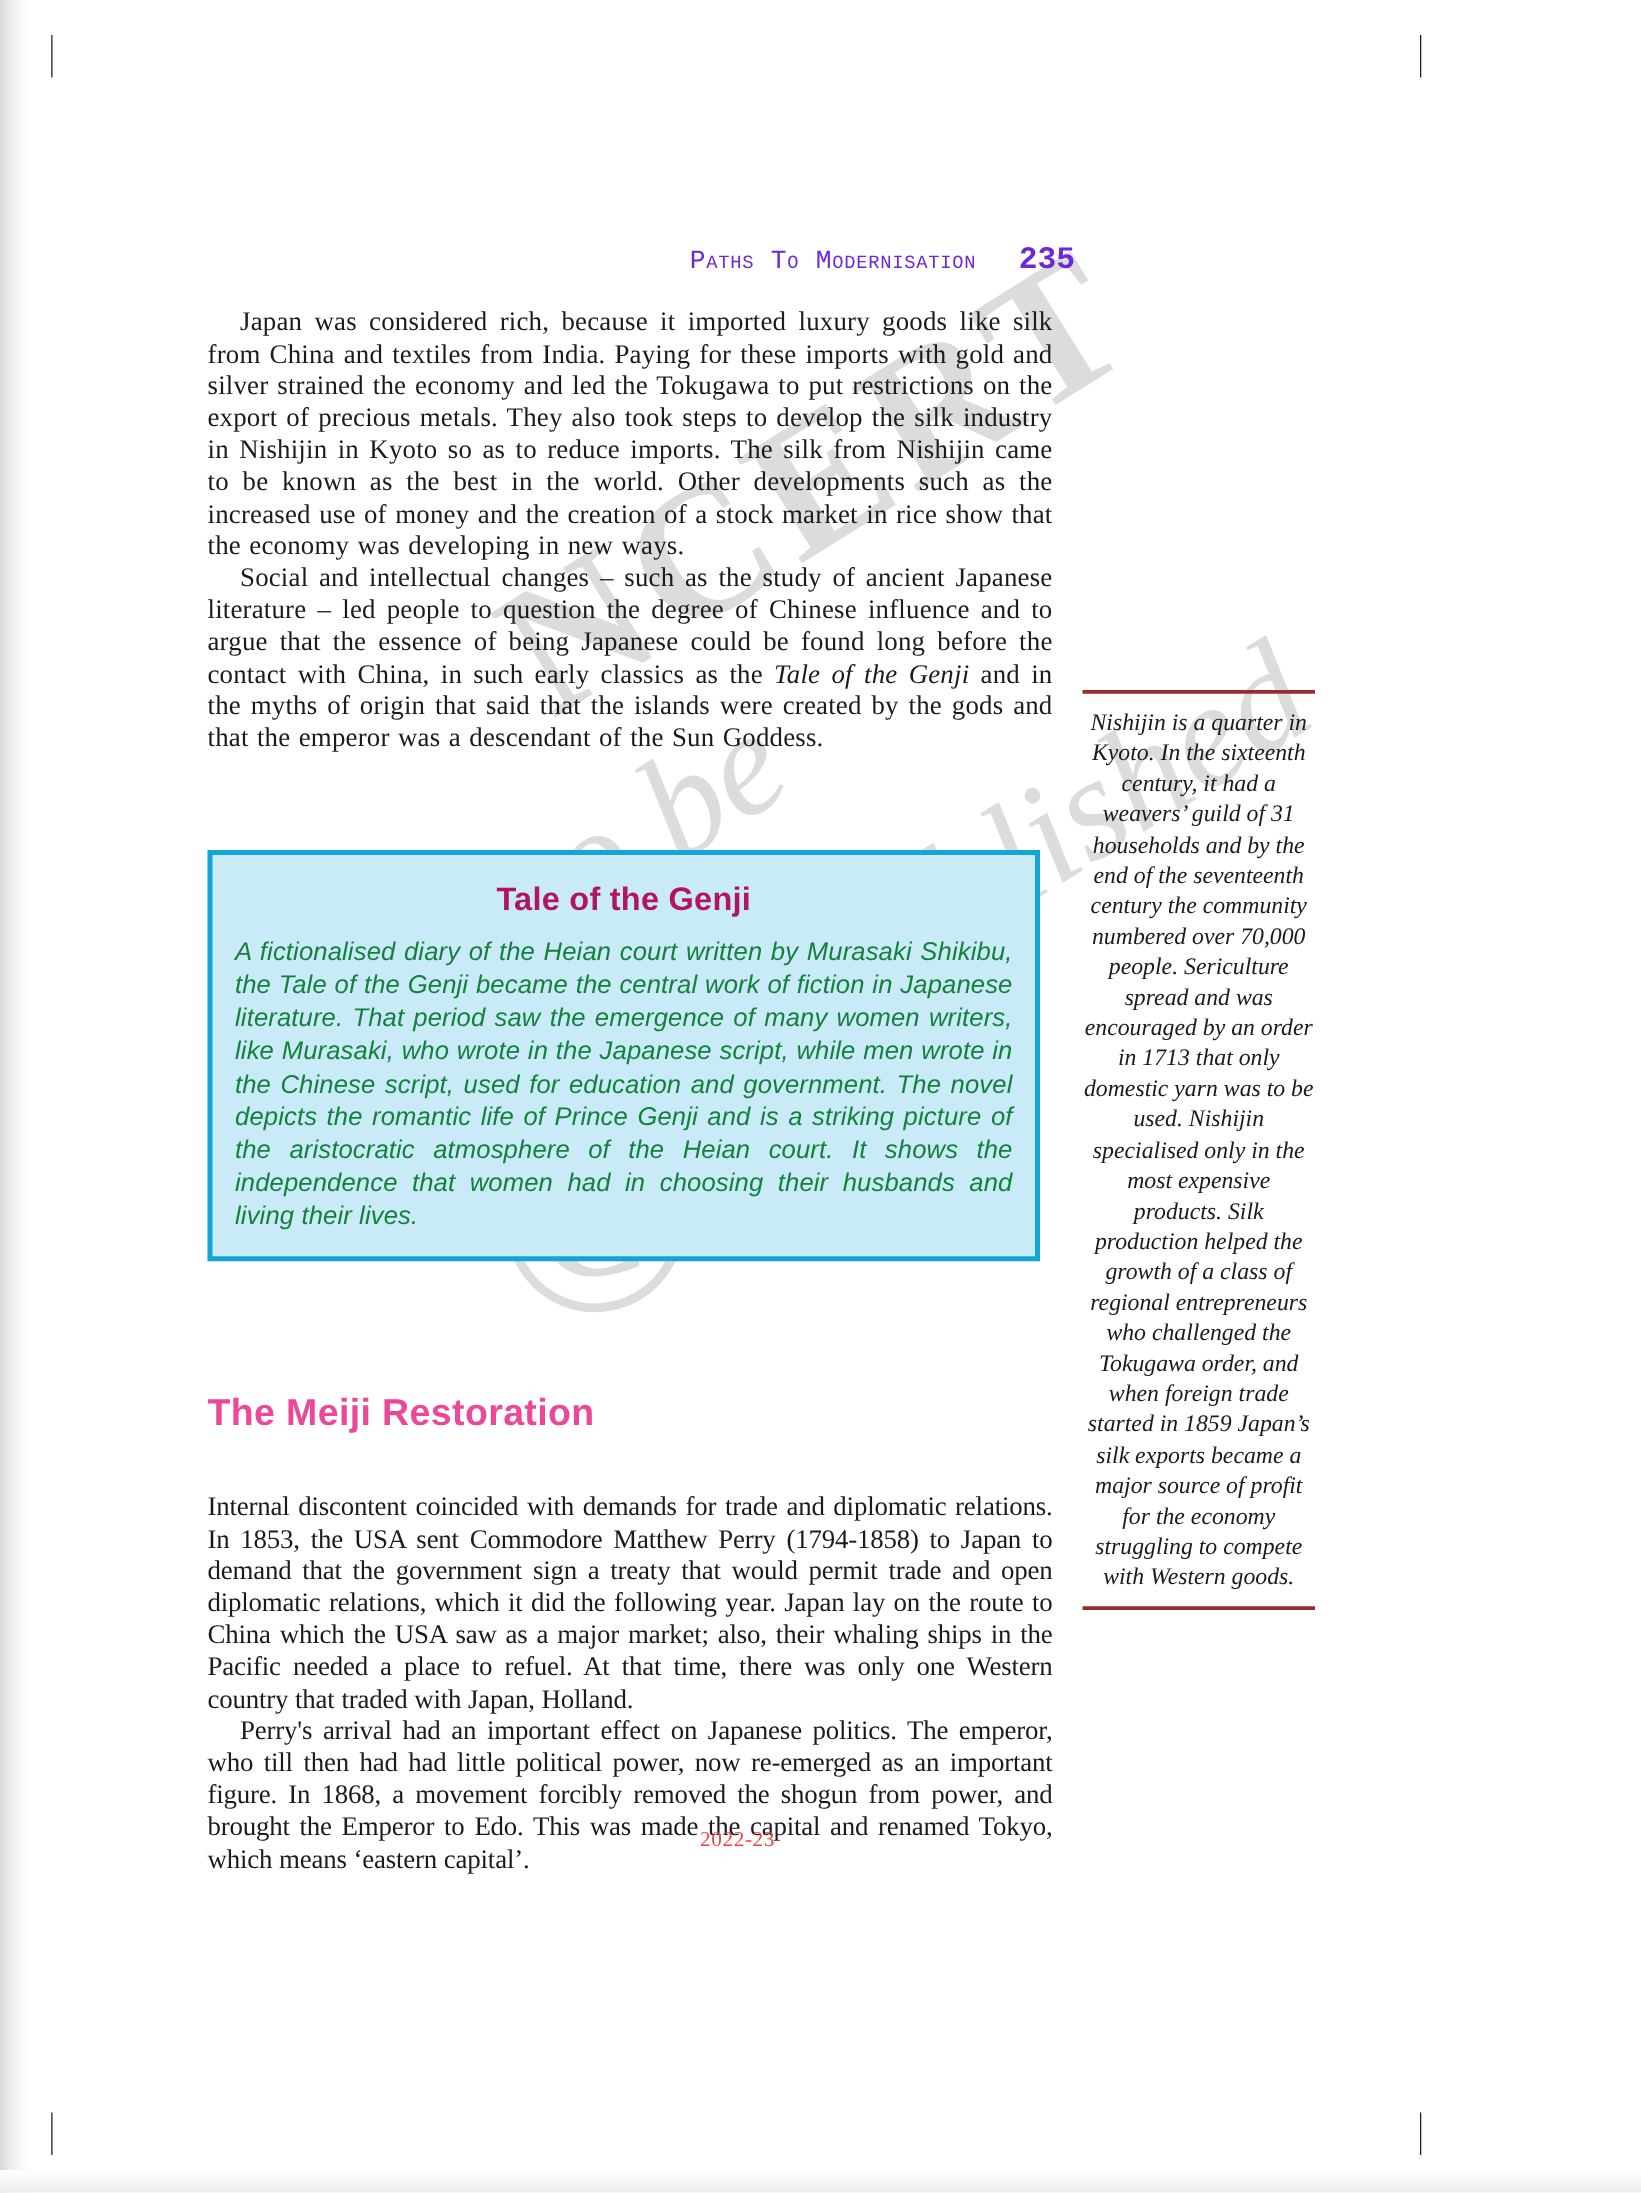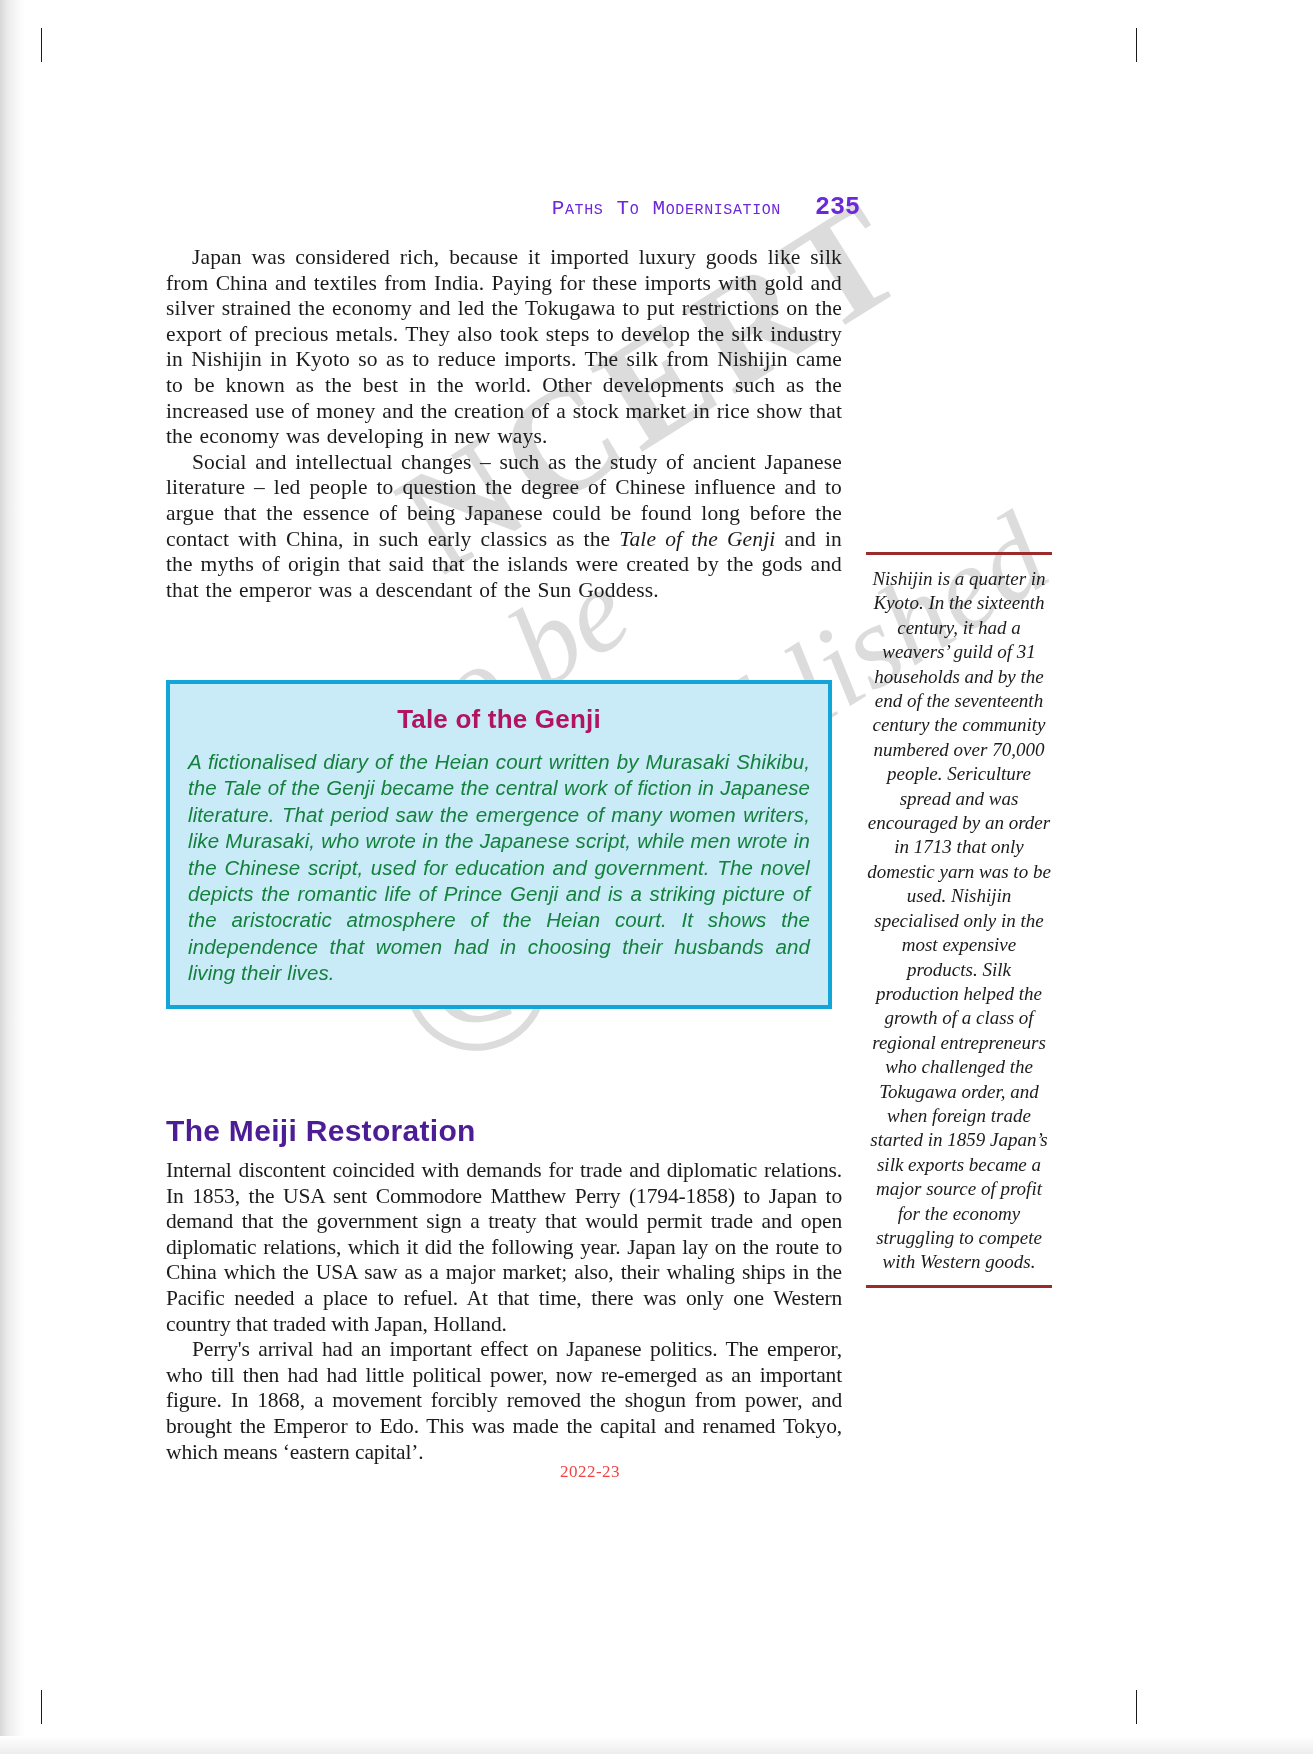--- a/index.html
+++ b/index.html
@@ -135,20 +135,21 @@
     text-justify: inter-word;
     margin: 0;
     text-indent: 26px;
     letter-spacing: 0.15px;
     word-spacing: 1.2px;
   }
   .para.tight {
     letter-spacing: -0.15px;
     word-spacing: 0.2px;
     text-indent: 0;
+    margin-top: 35px;
   }
   .para.tight-ind {
     letter-spacing: -0.15px;
     word-spacing: 0.2px;
     text-indent: 26px;
   }
   .para em { font-style: italic; }
 
   
   .genji-box {
@@ -182,21 +183,21 @@
   }
 
   
   .section-head {
     position: absolute;
     left: 166px;
     top: 1114px;
     font-family: "Liberation Sans", sans-serif;
     font-weight: bold;
     font-size: 30px;
-    color: #4c1d95;
+    color: #ec4899;
     letter-spacing: 0.3px;
     text-align: right;
   }
 
   .maincol2 {
     position: absolute;
     left: 166px;
     top: 1158px;
     width: 676px;
   }

